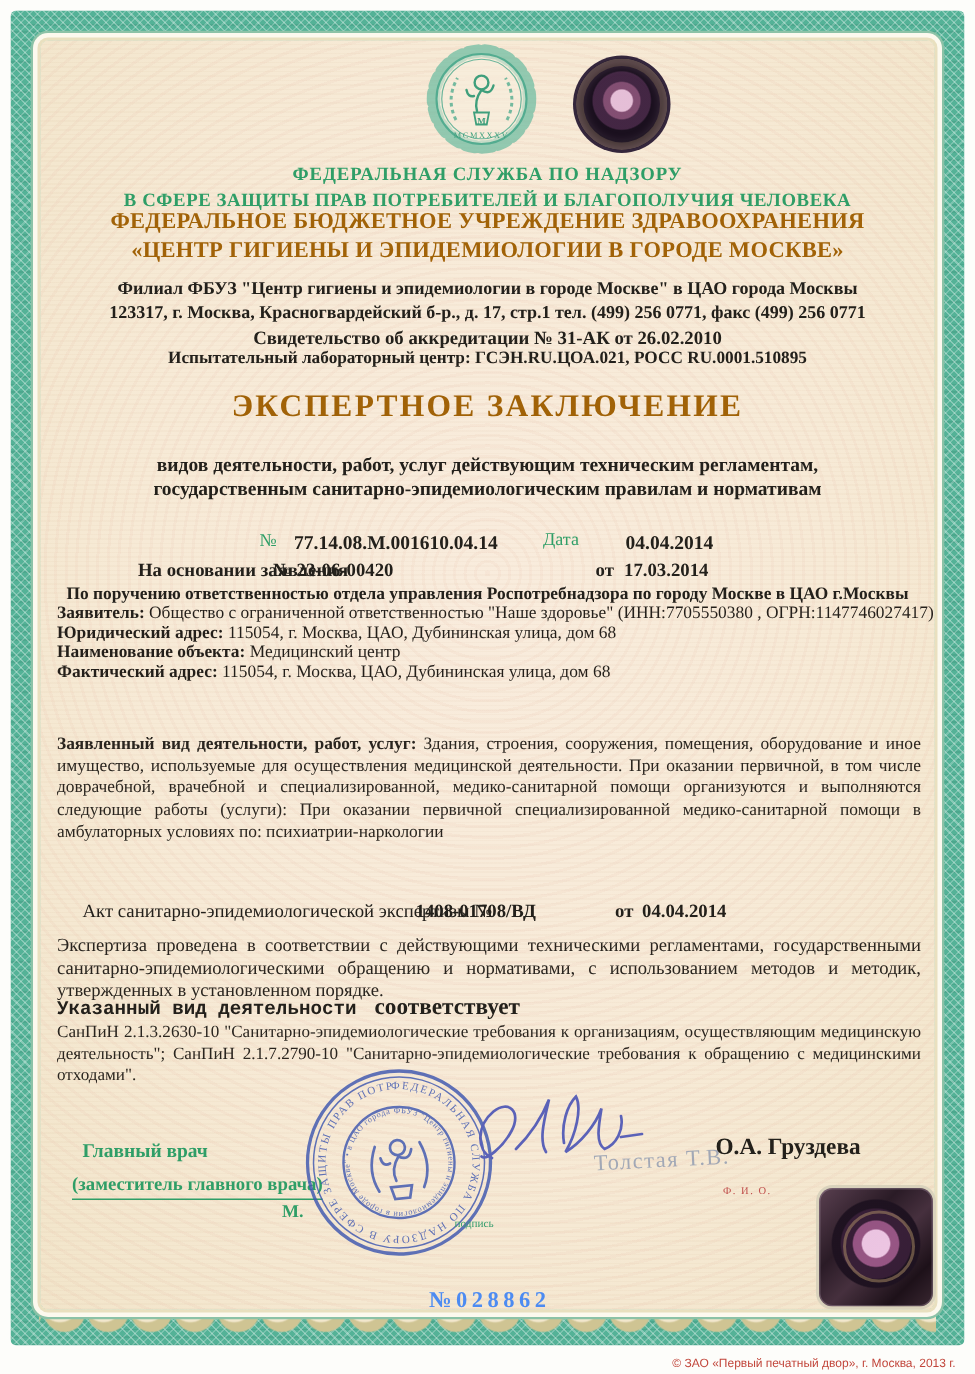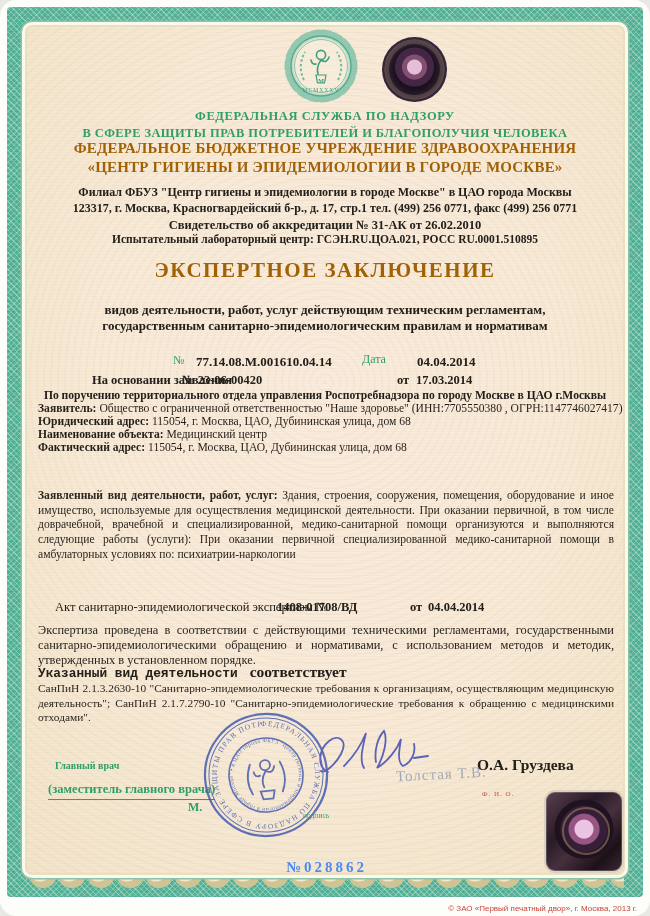--- a/index.html
+++ b/index.html
@@ -1,19 +1,19 @@
 <!DOCTYPE html>
 <html><head>
 <meta charset="utf-8">
 <style>
   html,body{margin:0;padding:0;background:#e8e8e4;}
   .doc{
     position:relative;width:650px;height:916px;margin:0 auto;
     background:#fdfdfa;overflow:hidden;
-    font-family:"Liberation Serif","DejaVu Serif",serif;color:#241f1a;border-radius:16px;
+    font-family:"Liberation Serif","DejaVu Serif",serif;color:#241f1a;
   }
   
   .band{
     position:absolute;top:7px;left:7px;right:7px;bottom:19px;
     background:
       repeating-linear-gradient(45deg,rgba(255,255,255,.30) 0 1px,transparent 1px 4px),
       repeating-linear-gradient(-45deg,rgba(255,255,255,.22) 0 1px,transparent 1px 4px),
       repeating-linear-gradient(0deg,rgba(20,90,70,.12) 0 1px,transparent 1px 5px),
       #54b297;
     border-radius:4px;
@@ -118,21 +118,21 @@
   <div class="t green" style="top:354px;left:173px;font-size:12px;">№</div>
   <div class="t b dark" style="top:355px;left:196px;font-size:13px;">77.14.08.М.001610.04.14</div>
   <div class="t green" style="top:353px;left:362px;font-size:12px;">Дата</div>
   <div class="t b dark" style="top:355px;left:417px;font-size:13px;">04.04.2014</div>
 
   <div class="t b dark" style="top:373px;left:58px;font-size:12.5px;margin-left:34px;">На основании заявления</div>
   <div class="t b dark" style="top:373px;left:182px;font-size:12.5px;">№ 23-06-00420</div>
   <div class="t b dark" style="top:373px;left:397px;font-size:12.5px;">от</div>
   <div class="t b dark" style="top:373px;left:416px;font-size:12.5px;">17.03.2014</div>
 
-  <div class="t c b dark" style="top:389px;font-size:11.6px;">По поручению территориального отдела управления Роспотребнадзора по городу Москве в ЦАО г.Москвы</div>
+  <div class="t c b dark" style="top:389px;font-size:11.6px;">По поручению ответственностью отдела управления Роспотребнадзора по городу Москве в ЦАО г.Москвы</div>
 
   <div class="t" style="top:402px;left:38px;font-size:11.6px;">
     <span class="b">Заявитель:</span>
     <span>Общество с ограниченной ответственностью "Наше здоровье" (ИНН:7705550380 , ОГРН:1147746027417)</span>
   </div>
   <div class="t" style="top:415px;left:38px;font-size:11.6px;">
     <span class="b">Юридический адрес:</span>
     <span>115054, г. Москва, ЦАО, Дубининская улица, дом 68</span>
   </div>
   <div class="t" style="top:428px;left:38px;font-size:11.6px;">
@@ -156,21 +156,21 @@
 
   <div class="para" style="top:623px;font-size:12.4px;line-height:14.9px;">Экспертиза проведена в соответствии с действующими техническими регламентами, государственными санитарно-эпидемиологическими обращению и нормативами, с использованием методов и методик, утвержденных в установленном порядке.</div>
 
   <div class="t" style="top:663px;left:38px;">
     <span class="b dark" style="font-size:12.8px;font-family:Liberation Mono, monospace;">Указанный вид деятельности</span>
     <span class="b dark" style="font-size:15.5px;margin-left:8px;">соответствует</span>
   </div>
 
   <div class="para" style="top:681px;font-size:11.4px;line-height:14.6px;">СанПиН 2.1.3.2630-10 "Санитарно-эпидемиологические требования к организациям, осуществляющим медицинскую деятельность"; СанПиН 2.1.7.2790-10 "Санитарно-эпидемиологические требования к обращению с медицинскими отходами".</div>
 
-  <div class="t b green" style="top:760px;left:55px;font-size:10px;">Главный врач</div>
+  <div class="t b green" style="top:760px;left:55px;font-size:13px;">Главный врач</div>
   <div class="t b green" style="top:782px;left:48px;font-size:12.5px;">(заместитель главного врача)</div>
   <div class="underline-green"></div>
   <div class="t b green" style="top:801px;left:188px;font-size:12px;">М.</div>
 
   <svg class="stamp" width="128" height="128" viewBox="0 0 128 128">
     <g fill="none" stroke="#3e57b0">
       <circle cx="64" cy="64" r="61" stroke-width="2.2"></circle>
       <circle cx="64" cy="64" r="57" stroke-width="1"></circle>
       <circle cx="64" cy="64" r="37" stroke-width="1.6"></circle>
     </g>

